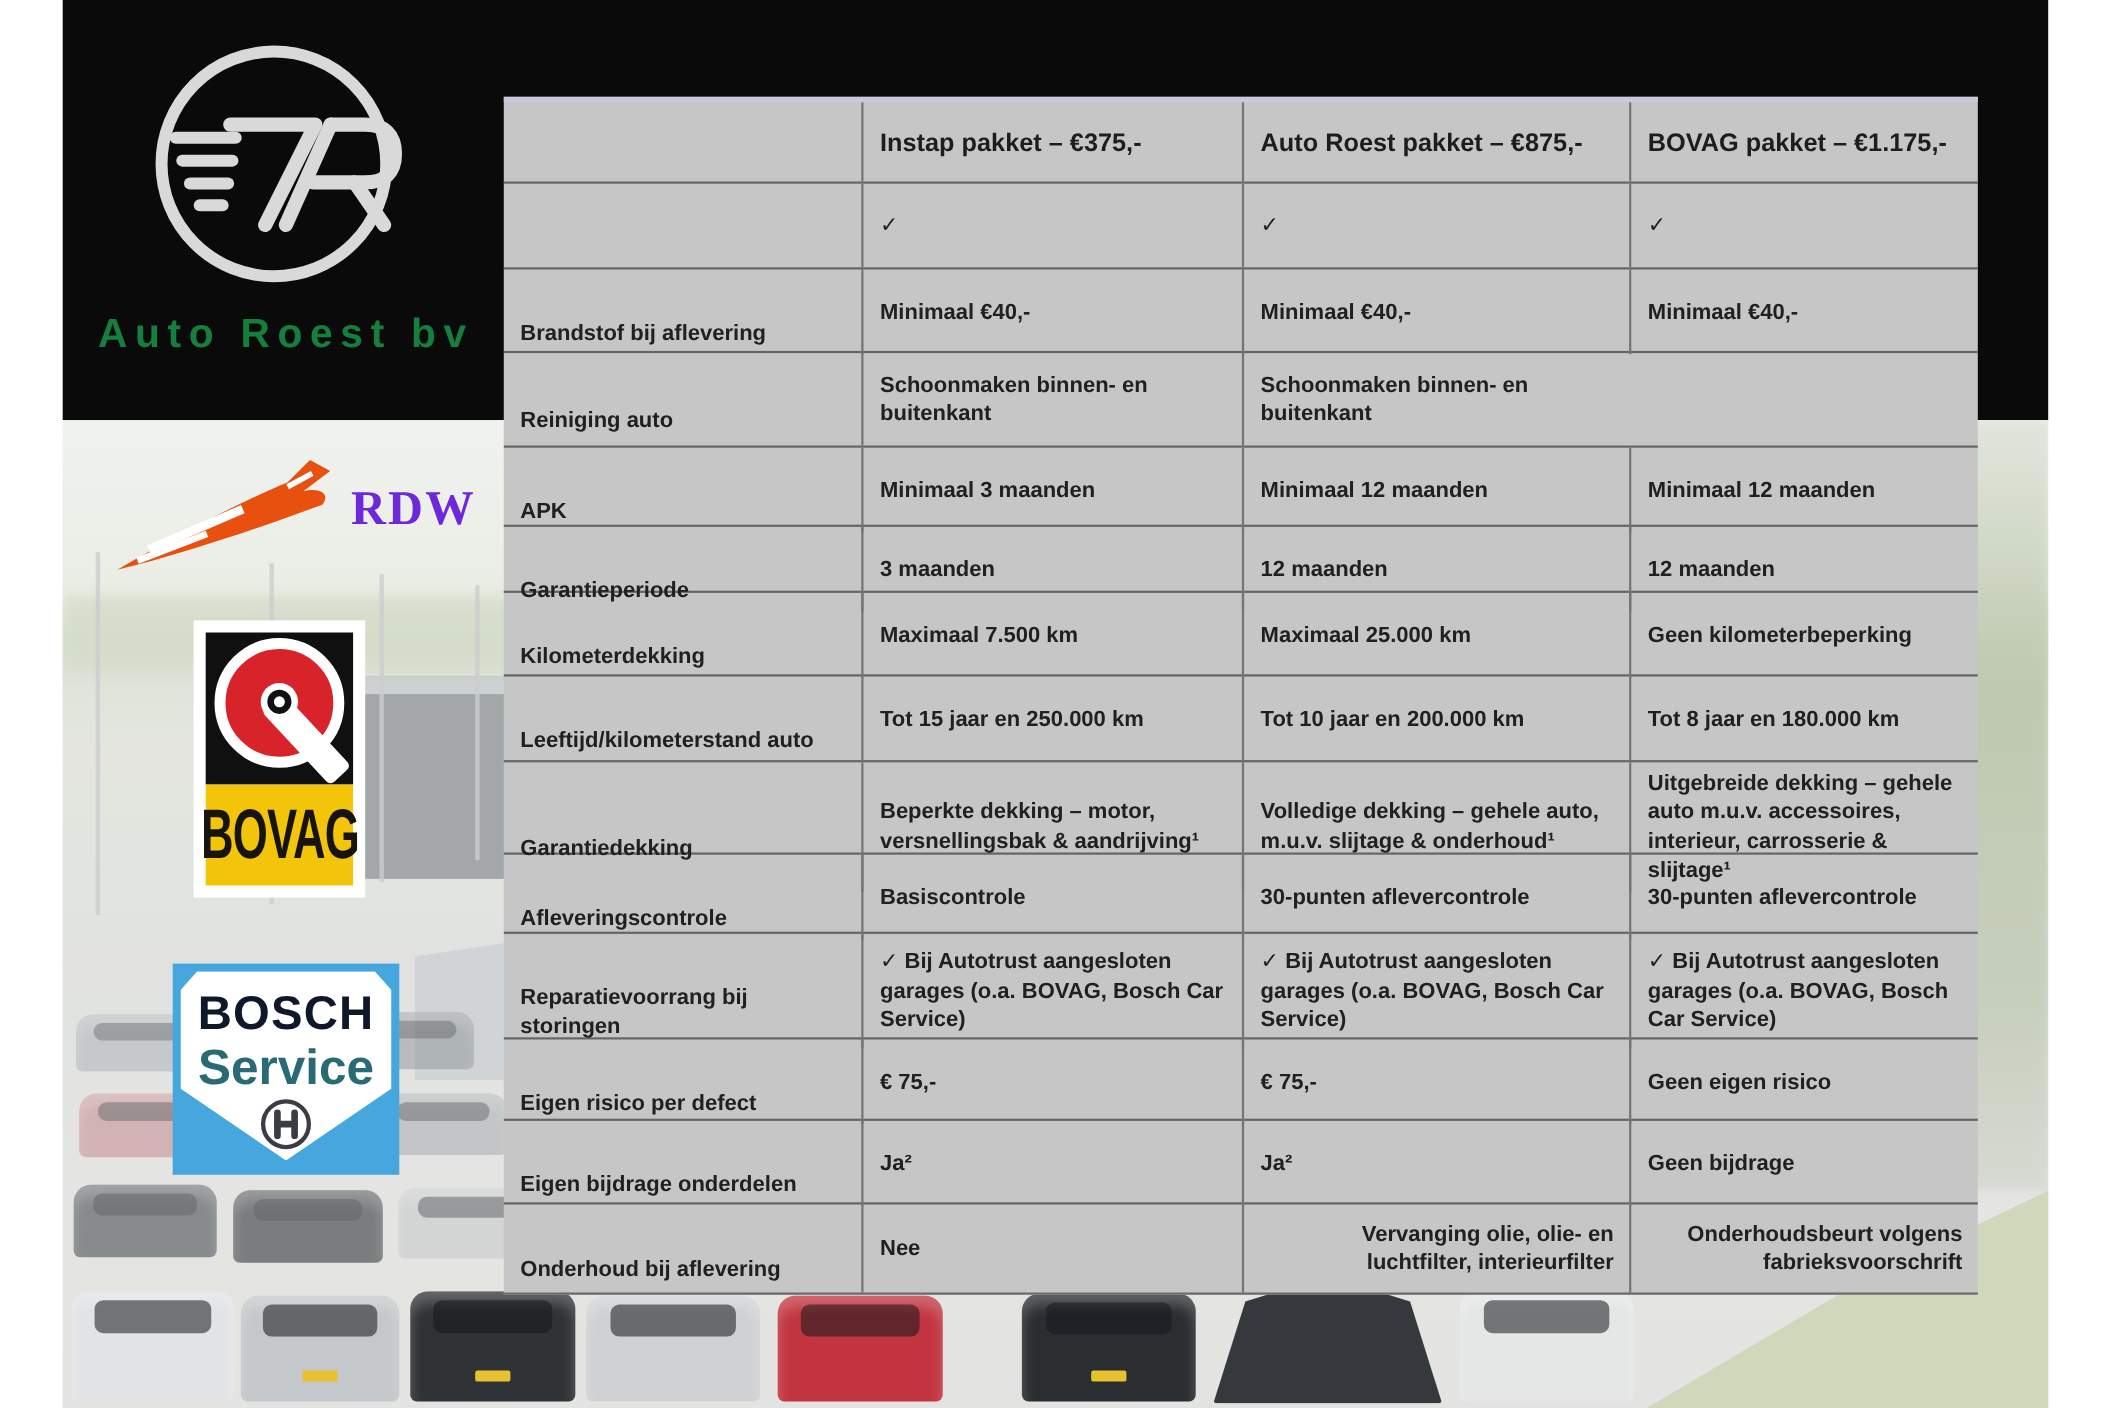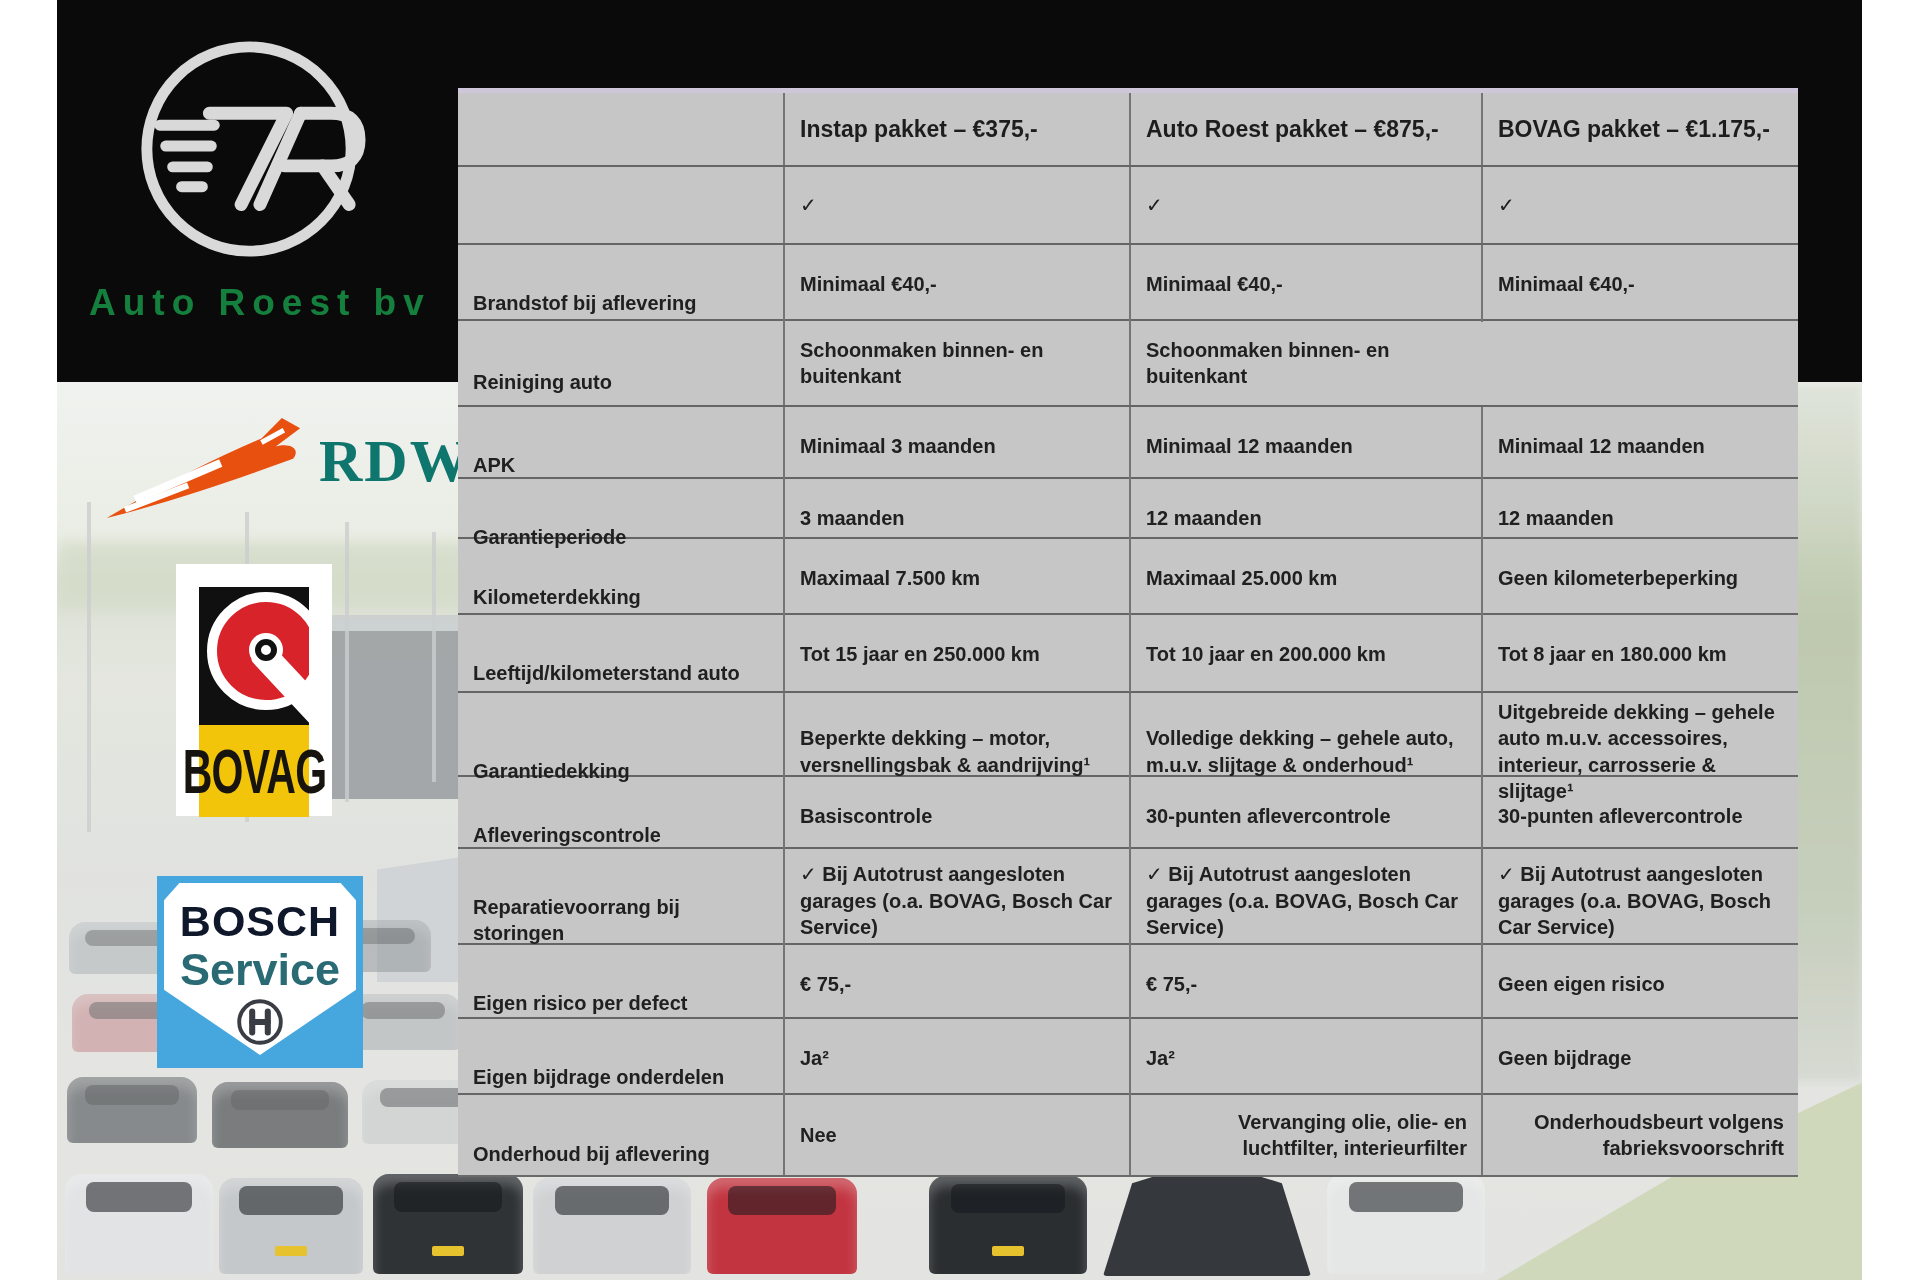--- a/index.html
+++ b/index.html
@@ -35,25 +35,25 @@
   .car .plate{position:absolute;left:50%;margin-left:-16px;bottom:18px;width:32px;height:10px;
               background:#e5c22e;border-radius:2px;}
 
   
   .ar-logo{position:absolute;left:89px;top:30px;width:320px;text-align:center;}
   .ar-logo svg{display:block;margin:0 auto;}
   .ar-word{margin-top:14px;font-size:37px;font-weight:700;letter-spacing:7px;color:#15803d;white-space:nowrap;}
 
   
   .rdw{position:absolute;left:100px;top:408px;width:480px;height:120px;display:flex;align-items:center;}
-  .rdw-text{font-family:"Liberation Serif","DejaVu Serif",serif;font-weight:700;font-size:60px;
-            color:#0f766e;letter-spacing:2px;margin-left:4px;margin-top:-14px;}
-
-  
-  .bovag{position:absolute;left:176px;top:564px;width:156px;height:252px;background:#fff;padding:23px;
+  .rdw-text{font-family:"Liberation Serif","DejaVu Serif",serif;font-weight:700;font-size:44px;
+            color:#6d28d9;letter-spacing:2px;margin-left:4px;margin-top:-14px;}
+
+  
+  .bovag{position:absolute;left:176px;top:564px;width:156px;height:252px;background:#fff;padding:11px;
          box-sizing:border-box;}
   .bovag-black{position:relative;height:138px;background:#101010;overflow:hidden;}
   .bovag-ring{position:absolute;left:8px;top:5px;width:118px;height:118px;border-radius:50%;
               background:#d8232a;border:10px solid #fff;box-sizing:border-box;}
   .bovag-handle{position:absolute;left:60px;top:50px;width:92px;height:26px;background:#fff;
                 border-radius:5px;transform:rotate(47deg);transform-origin:left center;}
   .bovag-hole{position:absolute;left:50px;top:46px;width:34px;height:34px;border-radius:50%;background:#fff;}
   .bovag-hole::after{content:"";position:absolute;inset:6px;border:6px solid #111;border-radius:50%;box-sizing:border-box;}
   .bovag-yellow{height:92px;background:#f3c50a;display:flex;align-items:center;justify-content:center;}
   .bovag-text{font-size:54px;font-weight:800;color:#17130f;transform:scaleX(.76) scaleY(1.18);

